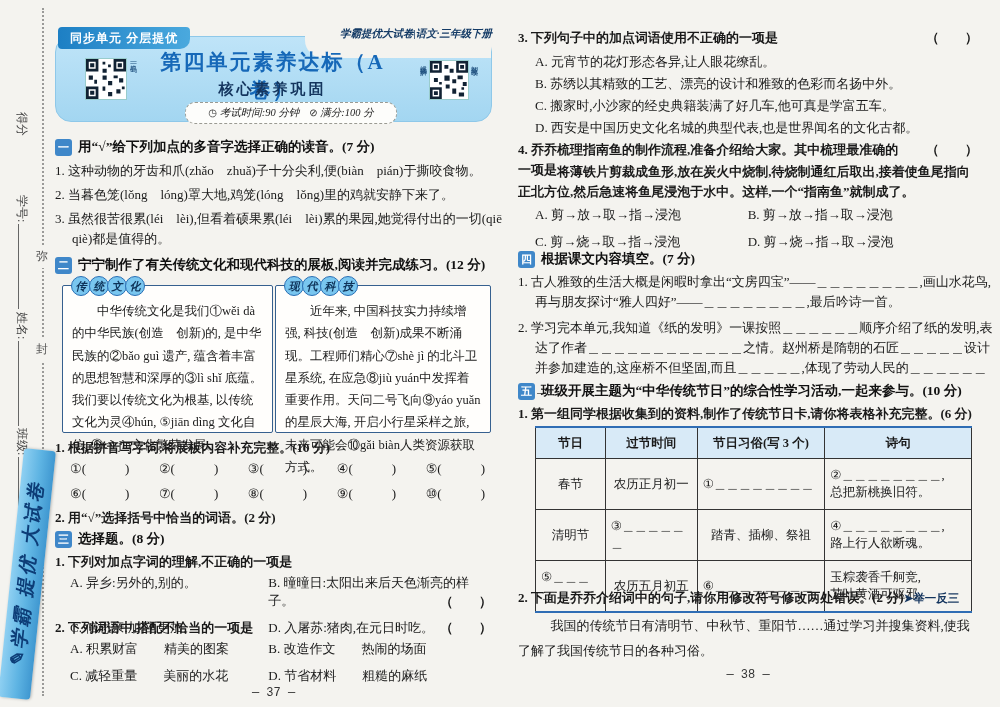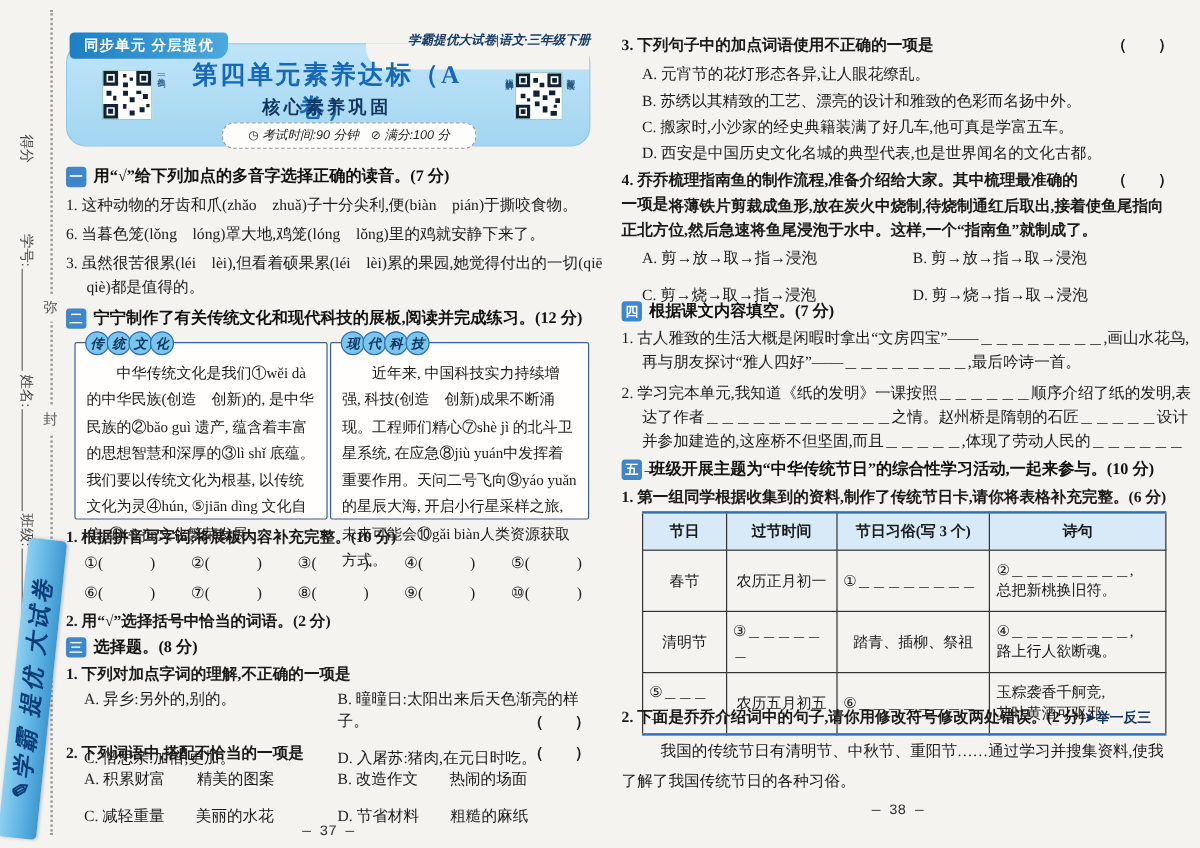--- a/index.html
+++ b/index.html
@@ -27,36 +27,36 @@
            font-style:italic;color:#143b66;font-family:"Liberation Serif",serif;}
   .badge{left:58px;top:27px;height:22px;padding:0 12px;display:flex;align-items:center;
          background:linear-gradient(90deg,#1d7fc4,#4aa9de);color:#fff;font-size:12px;font-weight:bold;
          border-radius:4px 4px 10px 4px;letter-spacing:1px;}
   .main-title{left:140px;top:48px;width:265px;text-align:center;font-size:21px;font-weight:bold;
               color:#1668b8;letter-spacing:2px;font-family:"Liberation Serif",serif;}
   .sub-title{left:140px;top:80px;width:265px;text-align:center;font-size:15px;font-weight:bold;
              color:#14355e;letter-spacing:3px;}
   .pill{left:185px;top:102px;width:210px;height:20px;background:#fdfdfb;border:1px dashed #9b9b93;
         border-radius:10px;display:flex;align-items:center;justify-content:center;gap:10px;
-        font-size:10.5px;font-style:italic;color:#222;font-family:Liberation Sans, sans-serif;}
+        font-size:10.5px;font-style:italic;color:#222;font-family:Liberation Serif, serif;}
   .pill .ic{font-style:normal;font-size:10px;color:#333;}
   .qr{width:40px;height:40px;background:#fff;border:1px solid #9cc;}
   .qr svg{display:block;width:100%;height:100%;}
   .vcap{writing-mode:vertical-rl;font-size:7px;color:#1c4d7c;letter-spacing:1px;line-height:1;}
   
   .sec-head{display:flex;align-items:flex-start;gap:6px;font-size:13.5px;font-weight:bold;
             color:#111;font-family:"Liberation Serif",serif;}
   .sec-num{flex:0 0 auto;width:17px;height:17px;background:#3f87c9;color:#fff;border-radius:3px;
            display:flex;align-items:center;justify-content:center;font-size:11px;font-weight:bold;margin-top:1px;}
   .q{font-size:13px;line-height:1.55;font-family:"Liberation Serif",serif;gap:20px;}
   .stem{font-weight:bold;display:flex;}
   .slot{margin-left:auto;font-weight:bold;white-space:nowrap;}
   .hang{text-indent:-17px;padding-left:17px;}
   .opts2{display:grid;grid-template-columns:47% 53%;row-gap:9px;font-size:13px;
-         font-family:"Liberation Serif",serif;gap:13px;}
+         font-family:"Liberation Serif",serif;}
   .pagenum{font-size:12px;color:#333;text-align:center;font-family:Liberation Mono, monospace;}
   
   .board{border:1.5px solid #36608f;border-radius:2px;background:#fffefc;}
   .tabrow{position:absolute;top:-10px;left:8px;display:flex;align-items:center;}
   .tabchip{width:18px;height:18px;border-radius:50%;background:#79c6ef;border:1.5px solid #2a6fb4;
            color:#0d3258;font-size:11px;font-style:italic;font-weight:bold;display:flex;align-items:center;
            justify-content:center;margin-right:-2px;font-family:"Liberation Serif",serif;}
   .board p{margin:14px 9px 8px 9px;font-size:12.5px;line-height:1.78;text-indent:2em;
            font-family:"Liberation Serif",serif;}
   .blanksrow{display:flex;justify-content:space-between;font-size:13px;font-family:"Liberation Serif",serif;}
@@ -131,21 +131,21 @@
   <div class="vcap">智能批改</div>
 </div>
 
 <div class="abs" style="left:55px;top:138px;width:437px;">
   <div class="sec-head">
     <span class="sec-num">一</span>
     <span>用“√”给下列加点的多音字选择正确的读音。(7 分)</span>
   </div>
 </div>
 <div class="abs q hang" style="left:55px;top:161px;width:437px;">1. 这种动物的牙齿和爪(zhǎo　zhuǎ)子十分尖利,便(biàn　pián)于撕咬食物。</div>
-<div class="abs q hang" style="left:55px;top:185px;width:437px;">6. 当暮色笼(lǒng　lóng)罩大地,鸡笼(lóng　lǒng)里的鸡就安静下来了。</div>
+<div class="abs q hang" style="left:55px;top:185px;width:437px;">2. 当暮色笼(lǒng　lóng)罩大地,鸡笼(lóng　lǒng)里的鸡就安静下来了。</div>
 <div class="abs q hang" style="left:55px;top:209px;width:437px;">3. 虽然很苦很累(léi　lèi),但看着硕果累(léi　lèi)累的果园,她觉得付出的一切(qiē　qiè)都是值得的。</div>
 
 <div class="abs" style="left:55px;top:256px;width:437px;">
   <div class="sec-head">
     <span class="sec-num">二</span>
     <span>宁宁制作了有关传统文化和现代科技的展板,阅读并完成练习。(12 分)</span>
   </div>
 </div>
 
 <div class="abs board" style="left:62px;top:285px;width:209px;height:146px;">

